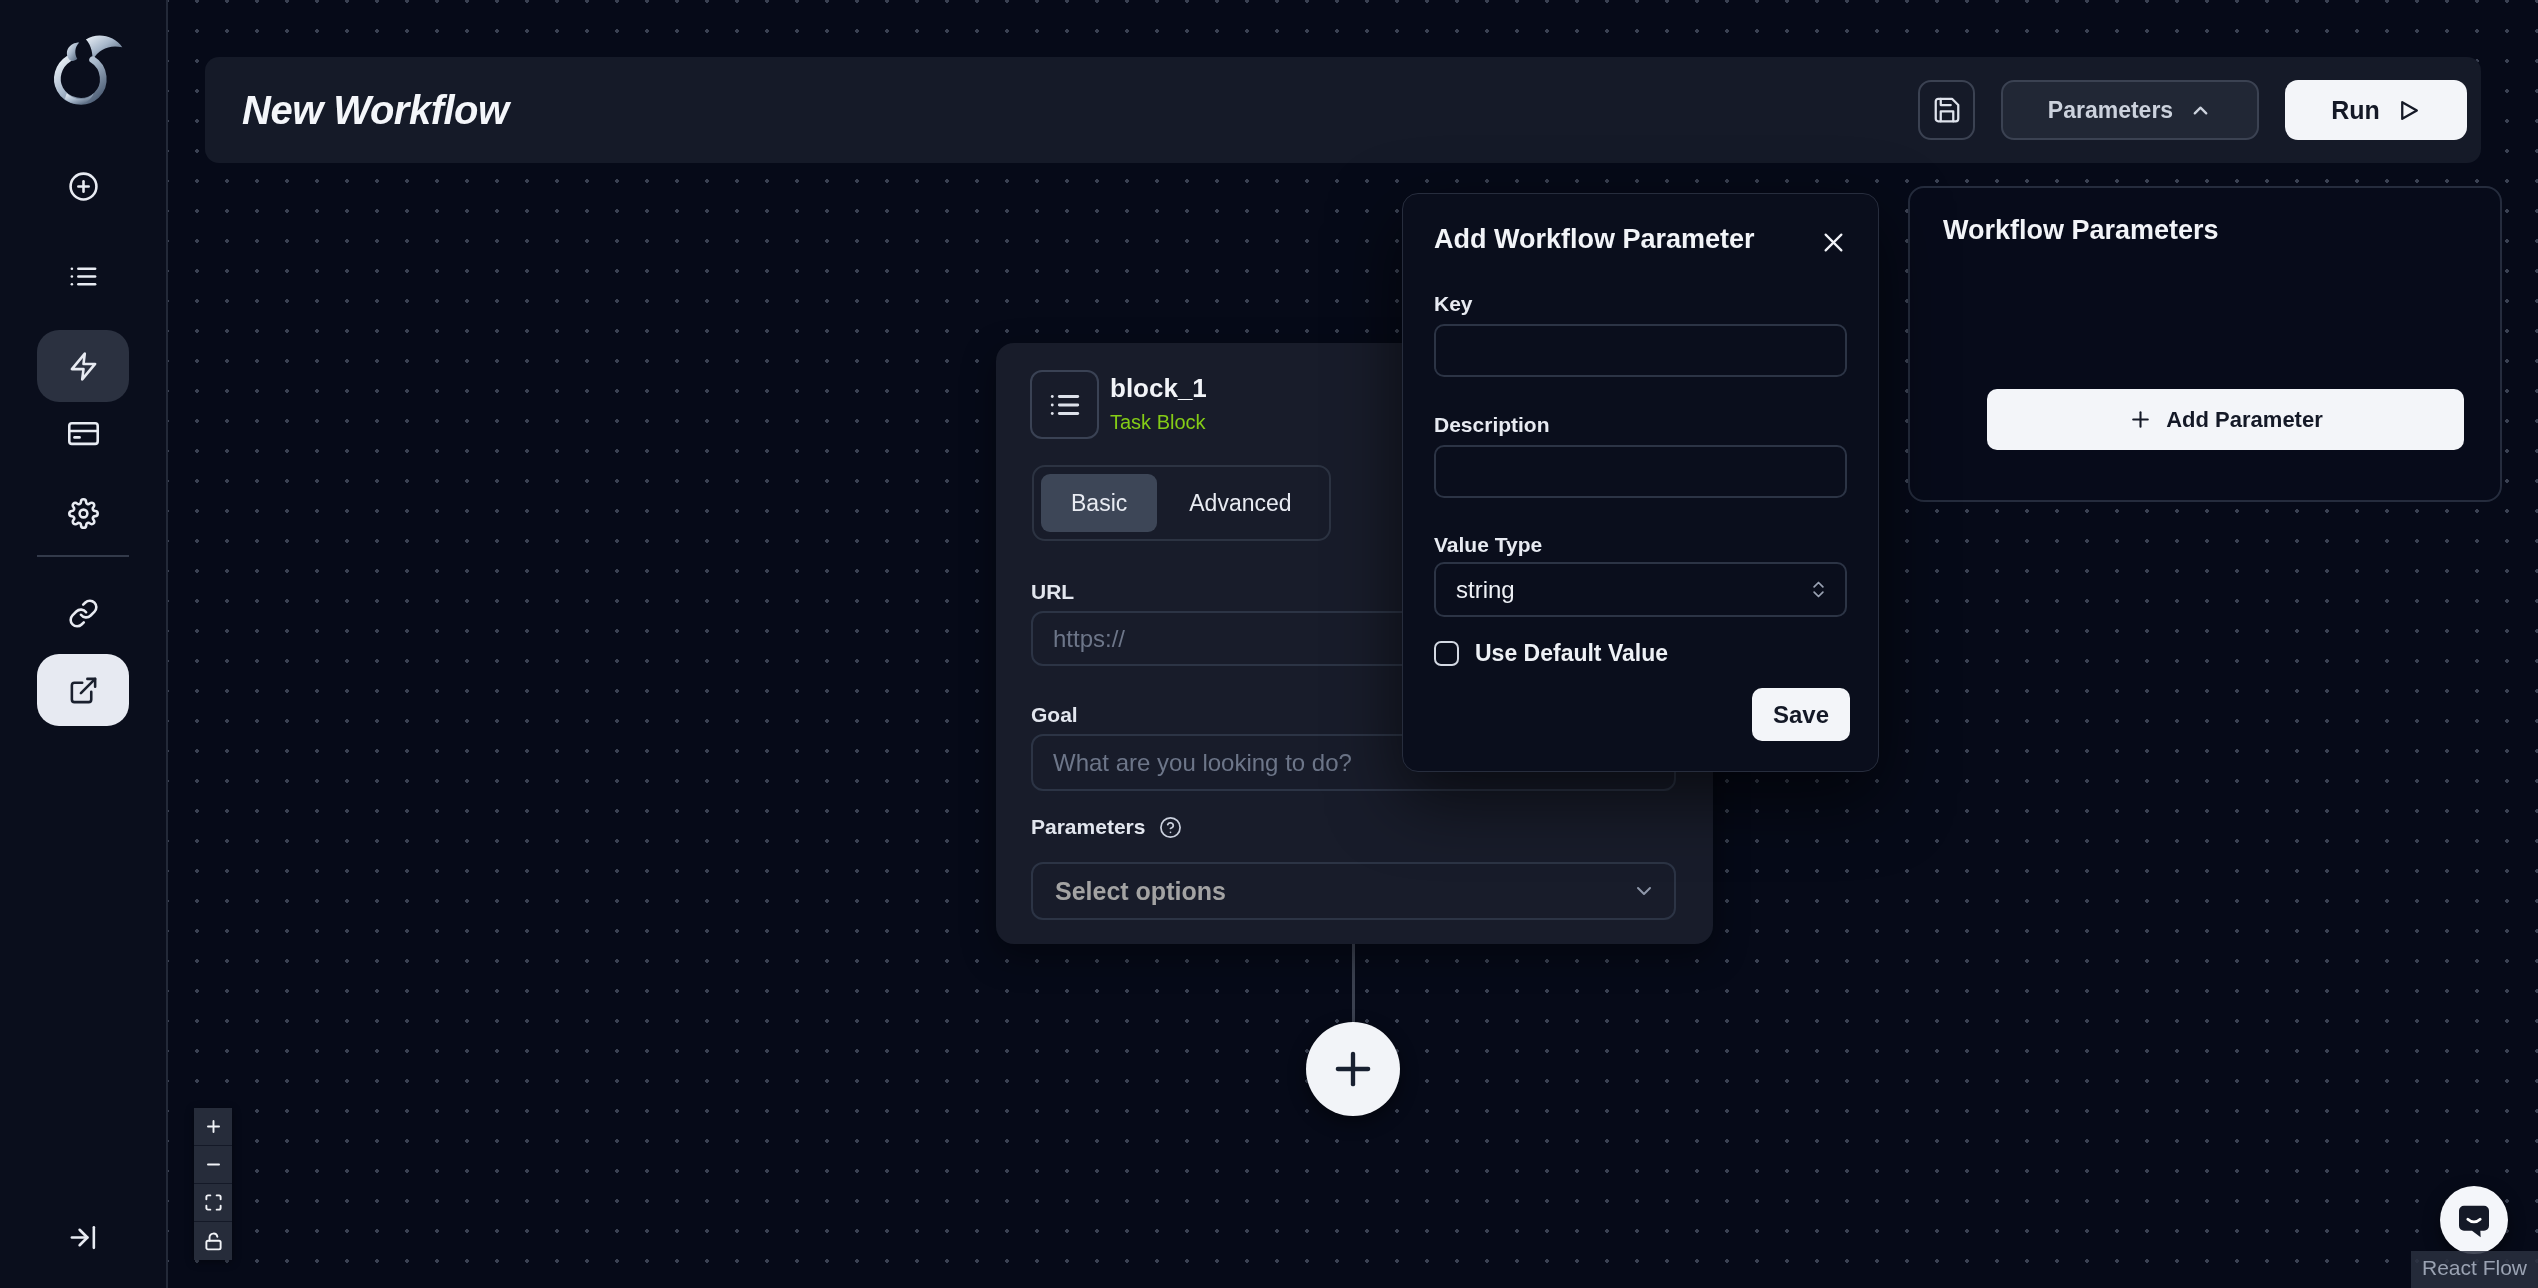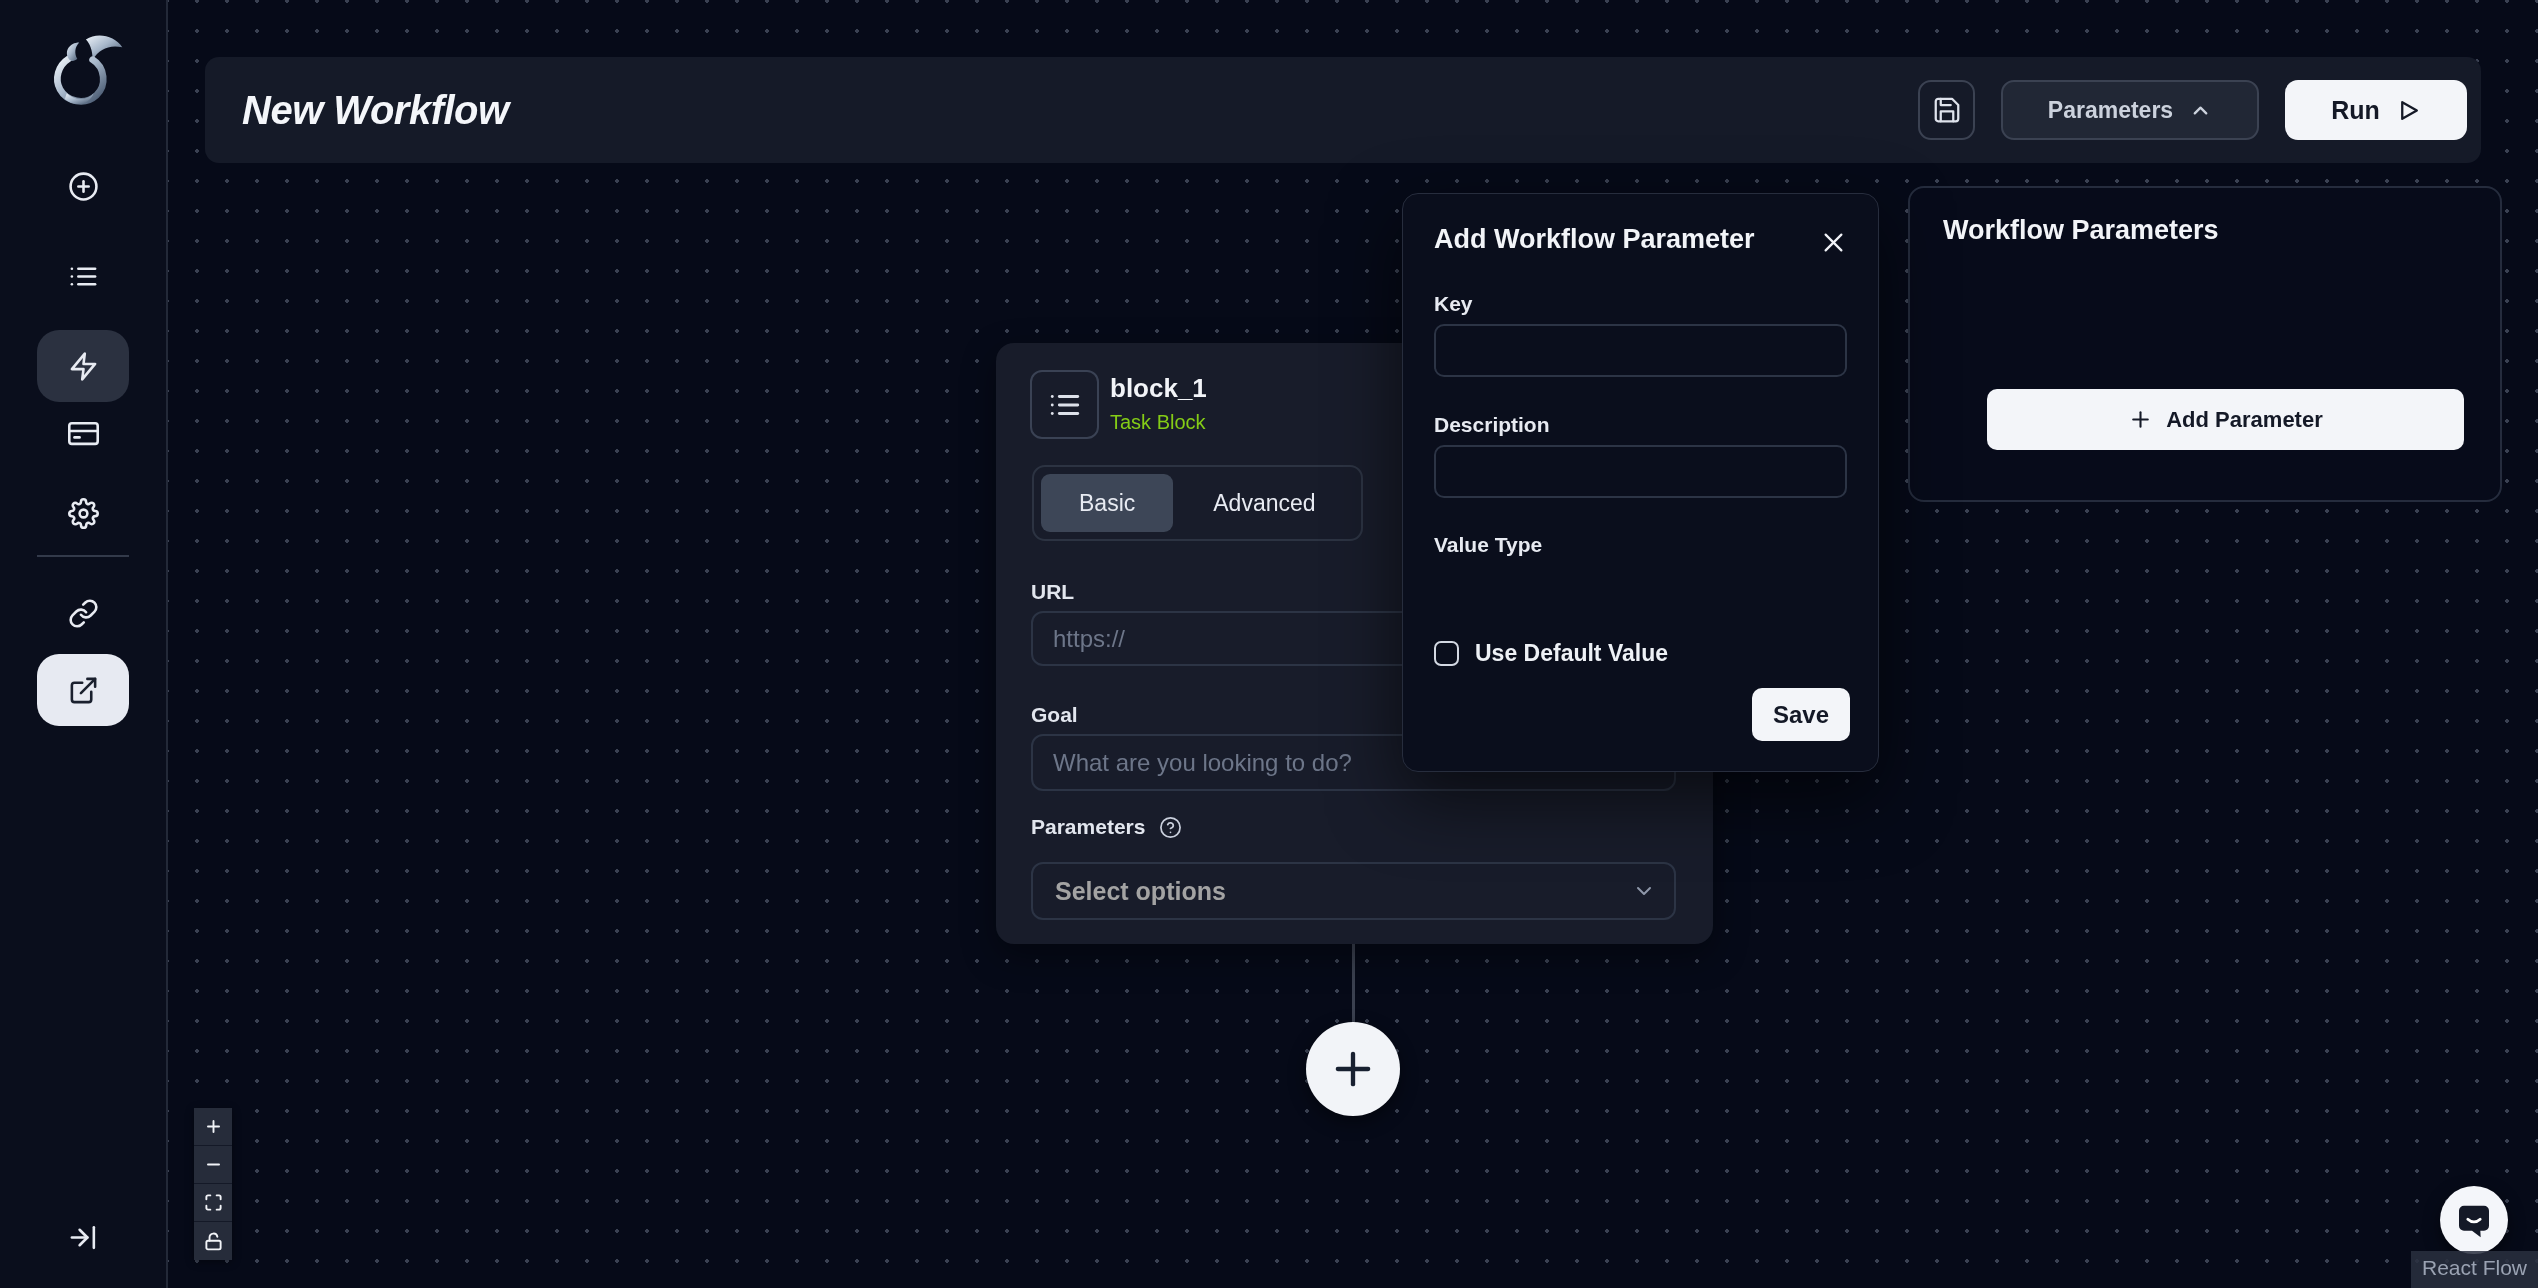--- a/index.html
+++ b/index.html
@@ -32,21 +32,21 @@
   .run-btn{width:182px;height:60px;border-radius:13px;border:none;background:#f3f5f9;color:#141927;font-size:25px;font-weight:700;display:flex;align-items:center;justify-content:center;gap:16px;cursor:pointer;font-family:inherit;}
   .run-btn svg{width:25px;height:25px;stroke-width:2.2;color:#141927;}
 
   
   .block-card{position:absolute;left:828px;top:343px;width:717px;height:601px;background:#181c2a;border-radius:18px;box-shadow:0 12px 34px rgba(0,0,0,.4);z-index:2;}
   .block-icon-box{position:absolute;left:34px;top:27px;width:65px;height:65px;border:2px solid #3a4254;border-radius:12px;display:flex;align-items:center;justify-content:center;color:#dde1ea;}
   .block-icon-box svg{width:34px;height:34px;}
   .block-title{position:absolute;left:114px;top:30px;font-size:26px;font-weight:700;color:#f2f4f8;}
   .block-sub{position:absolute;left:114px;top:68px;font-size:20px;color:#84cc16;}
   .tabs{position:absolute;left:36px;top:122px;height:76px;border:2px solid #2c3342;border-radius:13px;display:inline-flex;align-items:center;padding:0 7px;box-sizing:border-box;gap:2px;}
-  .tab{height:58px;padding:0 38px;border:none;background:transparent;border-radius:9px;color:#e8ebf2;font-size:23px;display:flex;align-items:center;cursor:pointer;font-family:inherit;}
+  .tab{height:58px;padding:0 30px;border:none;background:transparent;border-radius:9px;color:#e8ebf2;font-size:23px;display:flex;align-items:center;cursor:pointer;font-family:inherit;}
   .tab.active{background:#3d4657;}
   .fld-label{position:absolute;left:35px;font-size:21px;font-weight:600;color:#e2e6ee;}
   .txt-input{position:absolute;left:35px;width:645px;height:55px;box-sizing:border-box;background:transparent;border:2px solid #2c3445;border-radius:12px;color:#e8ebf2;font-size:24px;padding:0 20px;font-family:inherit;outline:none;}
   .txt-input::placeholder{color:#6d7689;}
   textarea.txt-input{padding:12px 20px;resize:none;line-height:30px;height:57px;}
   .params-row{position:absolute;left:35px;top:472px;display:flex;align-items:center;gap:14px;color:#e2e6ee;}
   .params-row .lbl{font-size:21px;font-weight:600;}
   .params-row svg{width:23px;height:23px;color:#c9cfdc;stroke-width:1.8;}
   .multi-select{position:absolute;left:35px;top:519px;width:645px;height:58px;box-sizing:border-box;border:2px solid #2c3445;border-radius:12px;background:transparent;display:flex;align-items:center;justify-content:space-between;padding:0 18px 0 22px;cursor:pointer;}
   .multi-select .ph{font-size:25px;font-weight:700;color:#a3a3a3;}
@@ -312,20 +312,26 @@
         </svg>
       </button>
 
     <label class="m-label" style="top:98px">Key</label>
     <input class="m-input" style="top: 130px;" value="">
 
     <label class="m-label" style="top:219px">Description</label>
     <input class="m-input" style="top: 251px;" value="">
 
     <label class="m-label" style="top:339px">Value Type</label>
+    <div class="m-select">
+      <span class="val">string</span>
+      <svg class="ic">
+          <use href="#i-chevs-ud"></use>
+        </svg>
+    </div>
 
     <div class="chk-row">
       <input type="checkbox" class="chk" style="">
       <span class="chk-label">Use Default Value</span>
     </div>
 
     <button class="save-btn">Save</button>
   </div>
 
   <aside class="param-panel">

